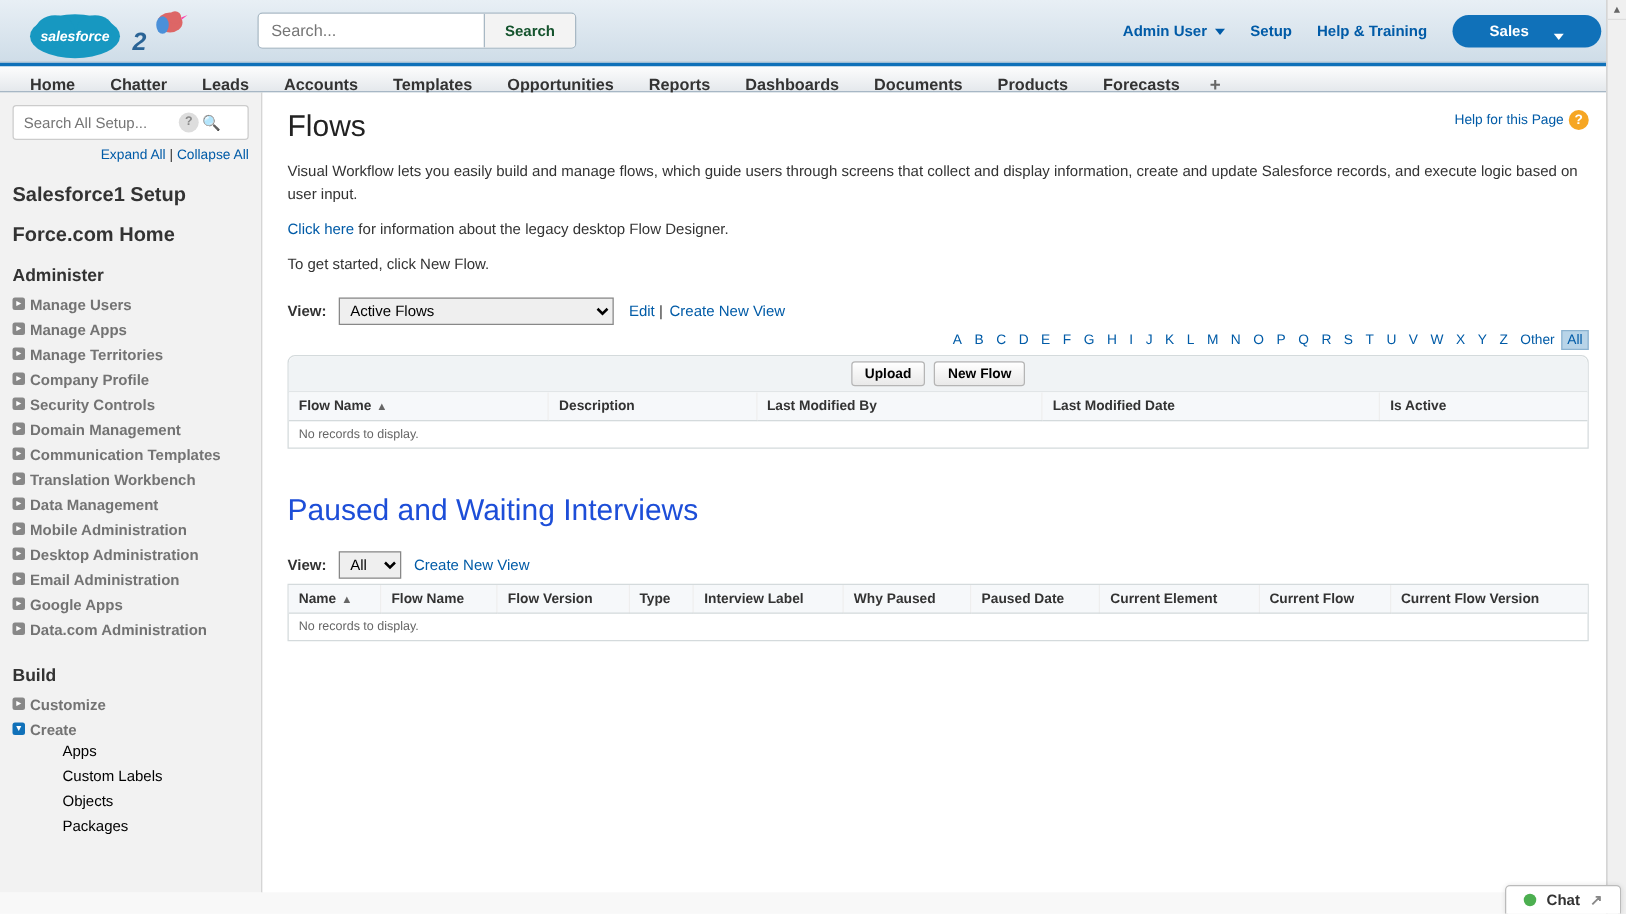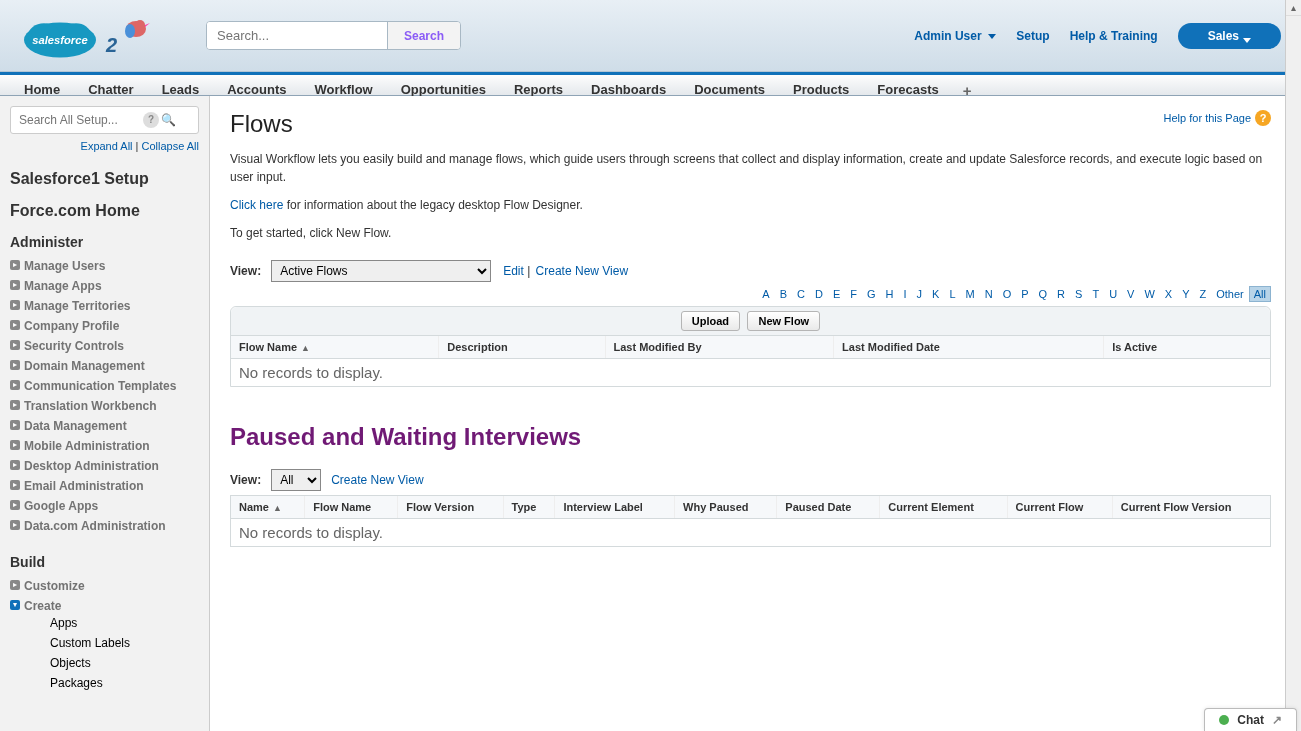--- a/index.html
+++ b/index.html
@@ -1,34 +1,34 @@
 <!DOCTYPE html>
 <html><head>
 <meta charset="utf-8">
 <style>
 * { box-sizing: border-box; margin: 0; padding: 0; }
 body { font-family: Arial, Helvetica, sans-serif; font-size: 12px; color: #333; background: #f8f8f8; overflow-x: hidden; }
 a { color: #015ba7; text-decoration: none; cursor: pointer; }
 
-.top-header { background: linear-gradient(#e8eff5, #cfdde8); height: 72px; display: flex; align-items: center; padding: 0 20px; border-bottom: 1px solid #b3c5d4; position: relative; }
+.top-header { background: linear-gradient(#e8eff5, #cfdde8); height: 50px; display: flex; align-items: center; padding: 0 20px; border-bottom: 1px solid #b3c5d4; position: relative; }
 .logo-area { display: flex; align-items: center; gap: 6px; margin-right: 30px; }
 .sf-cloud { width: 80px; height: 50px; position: relative; }
 .sf-cloud svg { width: 100%; height: 100%; }
 .anniversary { width: 70px; height: 50px; font-size: 10px; color: #999; position:relative;}
 .bird { position:absolute; top:0; left:10px; }
 .branch { position:absolute; bottom:4px; left:0; font-style: italic; font-weight:bold; font-size:20px; color:#2a6496;}
 
 .search-box { display: flex; border: 1px solid #a8b8c4; border-radius: 4px; overflow: hidden; background: #fff; }
 .search-box input { border: none; padding: 6px 10px; width: 180px; outline: none; font-size:13px;}
-.search-box button { border: none; border-left: 1px solid #a8b8c4; background: #f3f3f3; padding: 6px 16px; cursor: pointer; color:#8b5cf6; font-size:12px; font-weight:bold;}
+.search-box button { border: none; border-left: 1px solid #a8b8c4; background: #f3f3f3; padding: 6px 16px; cursor: pointer; color:#14532d; font-size:12px; font-weight:bold;}
 
 .header-right { margin-left: auto; display: flex; align-items: center; gap: 20px; }
 .header-right .user-menu { color: #015ba7; font-weight: bold; cursor: pointer; }
 .header-right .hlink { color: #015ba7; font-weight: bold; cursor: pointer; }
-.app-menu { background: #1071b9; color: #fff; padding: 6px 30px; border-radius: 14px; font-weight: bold; cursor: pointer; display:flex; align-items:flex-end; gap:4px;}
+.app-menu { background: #1071b9; color: #fff; padding: 6px 30px; border-radius: 14px; font-weight: bold; cursor: pointer; display:flex; align-items:flex-end; gap:20px;}
 .caret { display:inline-block; width:0; height:0; border-left:4px solid transparent; border-right:4px solid transparent; border-top:5px solid currentColor; vertical-align: middle;}
 
 .tab-bar { background: linear-gradient(#fdfdfd, #e4e8ec); border-top: 3px solid #1071b9; border-bottom: 1px solid #8ea3b5; padding: 0 10px; display:flex; height:24px;}
 .tab-bar .tab { padding: 7px 14px; font-weight: bold; color: #333; cursor: pointer; font-size:13px; }
 .tab-bar .tab-plus { padding: 7px 10px; color:#666; cursor:pointer; font-size:15px; font-weight:bold;}
 
 .layout { display: flex; }
 .scrollbar-gutter { width: 16px; background: #f0f0f0; border-left:1px solid #ccc; position:fixed; right:0; top:0; bottom:0; display:flex; flex-direction:column; align-items:center;}
 .scroll-arrow-up { height:16px; width:100%; color:#666; font-size:10px; text-align:center; line-height:16px; border-bottom:1px solid #ddd;}
 
@@ -68,23 +68,23 @@
 .alpha-row span { display:inline-block; padding: 1px 4px; font-size:11px; color:#015ba7; cursor:pointer; border:1px solid transparent;}
 .alpha-row span.active { background:#b8d4e8; border-color:#8cb3d0;}
 
 .table-container { border:1px solid #d4dadc; border-radius: 6px 6px 0 0; }
 .table-actions { text-align:center; padding: 4px; background: #f0f3f5; border-bottom:1px solid #d4dadc; border-radius: 6px 6px 0 0;}
 .table-actions button { background:linear-gradient(#fff,#e9e9e9); border:1px solid #b5b5b5; border-radius:3px; padding:3px 10px; margin:0 2px; cursor:pointer; font-weight:bold; font-size:11px;}
 .data-table { width:100%; border-collapse:collapse; }
 .data-table th { text-align:left; padding:5px 8px; border-bottom:1px solid #d4dadc; background:#f6f8fa; font-weight:bold; font-size:11px; border-right:1px solid #eee;}
 .data-table th:last-child {border-right:none;}
 .sort-arrow { font-size:9px; color:#666; margin-left:4px;}
-.data-table td { padding:5px 8px; font-size:15px; color:#666;}
-
-.section-title { font-size: 24px; font-weight: bold; color: #701a75; margin: 36px 0 12px 0;}
+.data-table td { padding:5px 8px; font-size:10px; color:#666;}
+
+.section-title { font-size: 24px; font-weight: normal; color: #1d4ed8; margin: 36px 0 12px 0;}
 
 .chat-widget { position: fixed; right: 4px; bottom: 0; background: #fff; border:1px solid #bbb; border-bottom:none; border-radius: 4px 4px 0 0; padding: 4px 14px; display:flex; align-items:center; gap:8px; font-weight:bold; box-shadow: 0 0 4px rgba(0,0,0,0.1);}
 .chat-dot { width:10px; height:10px; background:#4caf50; border-radius:50%; display:inline-block; }
 .chat-expand { color:#888; font-size:12px;}
 </style>
 </head>
 <body>
 
 <div class="top-header">
   <div class="logo-area">
@@ -119,21 +119,21 @@
         <span class="caret"></span>
       </div>
   </div>
 </div>
 
 <div class="tab-bar">
   <div class="tab">Home</div>
   <div class="tab">Chatter</div>
   <div class="tab">Leads</div>
   <div class="tab">Accounts</div>
-  <div class="tab">Workflow</div>
+  <div class="tab">Templates</div>
   <div class="tab">Opportunities</div>
   <div class="tab">Reports</div>
   <div class="tab">Dashboards</div>
   <div class="tab">Documents</div>
   <div class="tab">Products</div>
   <div class="tab">Forecasts</div>
   <div class="tab-plus">+</div>
 </div>
 
 <div class="layout">

